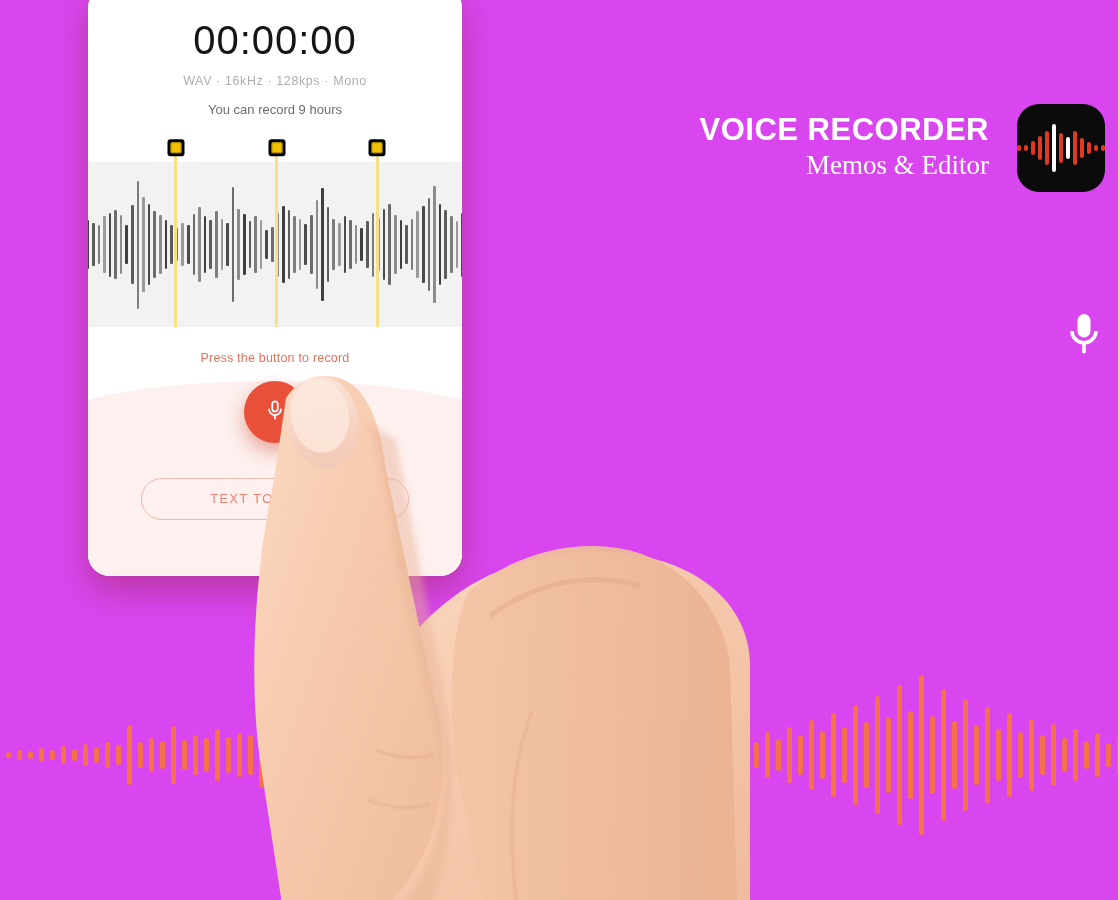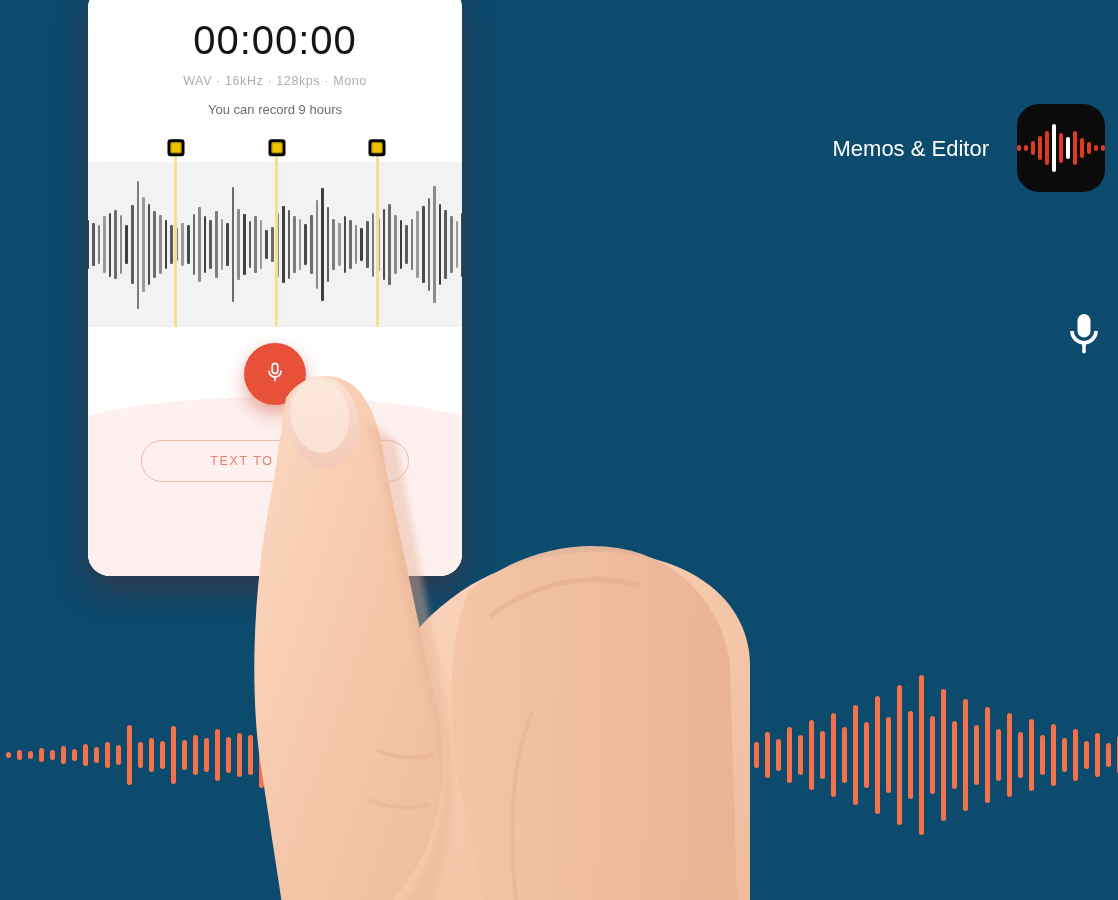--- a/index.html
+++ b/index.html
@@ -6,21 +6,21 @@
   html,body { width:1118px; height:900px; overflow:hidden; }
   body {
     font-family:"Liberation Sans", sans-serif;
     background:#dc4226;
     position:relative;
   }
 
   
   #stage {
     position:absolute; inset:0;
-    background:#0c4a6e;
+    background:#d946ef;
     overflow:hidden;
   }
 
   
   .bg-wave {
     position:absolute;
     left:0; right:0;
     top:670px;
     height:170px;
     display:flex;
@@ -189,25 +189,26 @@
   .brand-title {
     color:#fff;
     font-size:31px;
     font-weight:bold;
     letter-spacing:.5px;
     line-height:1.06;
     white-space:nowrap;
   }
   .brand-sub {
     color:#fff;
-    font-size:22px;
+    font-size:27px;
     font-weight:400;
     line-height:1.2;
     margin-top:2px;
     white-space:nowrap;
+    font-family:Liberation Serif, serif;
   }
   .app-icon {
     width:88px; height:88px;
     background:#0b0b0b;
     border-radius:22px;
     display:flex;
     align-items:center;
     justify-content:center;
     gap:3px;
     flex:0 0 auto;
@@ -436,20 +437,21 @@
           <div class="marker" style="left: 50%;">
             <div class="handle"></div>
           </div>
           <div class="marker" style="left: 77%;">
             <div class="handle"></div>
           </div>
         </div>
     </div>
 
     <div class="phone-bottom">
+      <div class="press-label">Press the button to record</div>
 
       <div class="rec-btn">
         <span>
           <svg viewBox="0 0 24 24" fill="none" stroke="#ffffff" stroke-width="1.9" stroke-linecap="round" stroke-linejoin="round">
             <rect x="9" y="2.5" width="6" height="11" rx="3"></rect>
             <path d="M5.5 11.2a6.5 6.5 0 0 0 13 0"></path>
             <line x1="12" y1="17.8" x2="12" y2="21.4"></line>
           </svg>
         </span>
       </div>
@@ -506,20 +508,21 @@
     <path d="M330 600 C318 520 318 442 342 382" stroke="#dfa687" stroke-width="4" fill="none" opacity=".3"></path>
 
     <path d="M186 420 C206 428 226 430 244 424" stroke="#dfa687" stroke-width="4" fill="none" opacity=".35"></path>
     <path d="M178 470 C200 478 222 480 240 474" stroke="#dfa687" stroke-width="3.5" fill="none" opacity=".28"></path>
   </svg>
 
   <div class="right-panel">
 
     <div class="brand">
       <div class="brand-text">
+        <div class="brand-title">VOICE RECORDER</div>
         <div class="brand-sub">Memos &amp; Editor</div>
       </div>
       <div class="app-icon" id="app-icon">
           <div class="ib" style="height: 6px; background: rgb(224, 58, 34);"></div>
           <div class="ib" style="height: 6px; background: rgb(224, 58, 34);"></div>
           <div class="ib" style="height: 14px; background: rgb(224, 58, 34);"></div>
           <div class="ib" style="height: 24px; background: rgb(224, 58, 34);"></div>
           <div class="ib" style="height: 34px; background: rgb(224, 58, 34);"></div>
           <div class="ib" style="height: 48px; background: rgb(255, 255, 255);"></div>
           <div class="ib" style="height: 30px; background: rgb(224, 58, 34);"></div>

